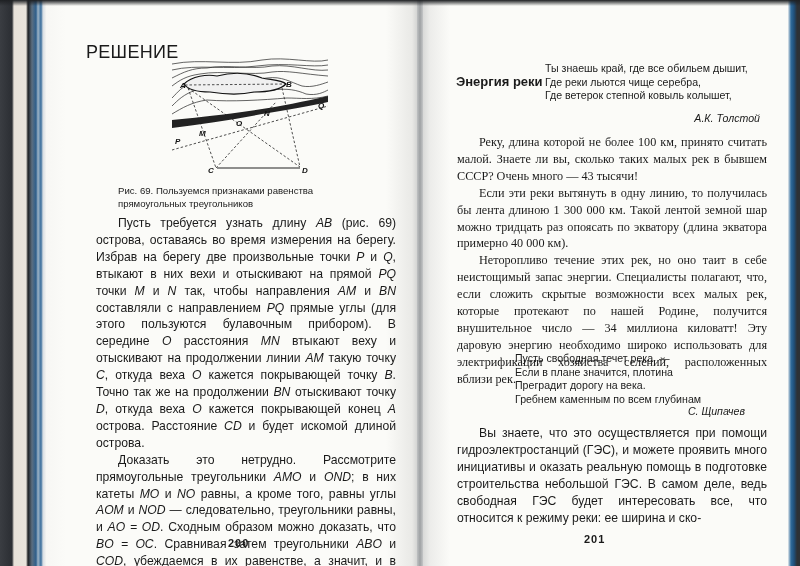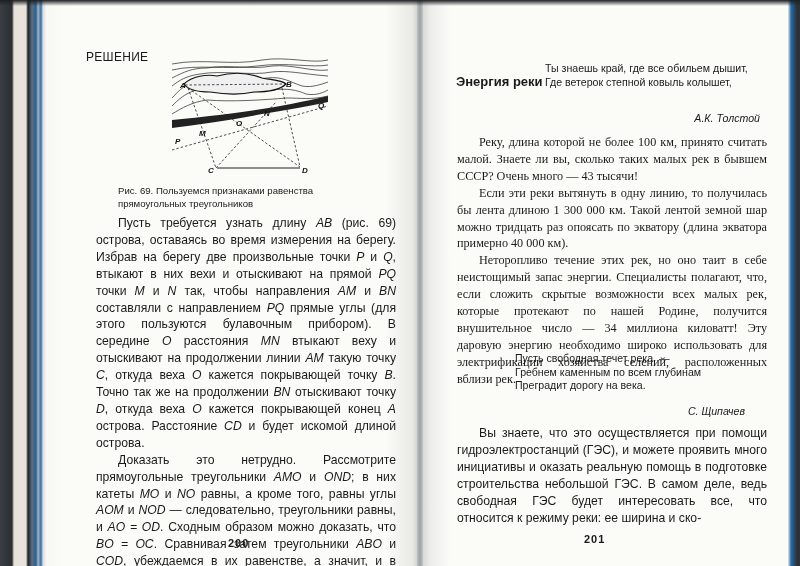--- a/index.html
+++ b/index.html
@@ -5,21 +5,21 @@
   html, body { margin:0; padding:0; }
   body { width:800px; height:566px; overflow:hidden; background:#2a2d30; position:relative; font-family:"Liberation Sans", sans-serif; color:#1a1a1a; }
   .book-left-edge { position:absolute; left:0; top:0; width:46px; height:566px; background:linear-gradient(90deg,#3a3d42 0,#2b2e33 12px,#e7e1d9 14px,#e9e4dc 26px,#1d1f22 28px,#5b6e80 32px,#2e5f8c 36px,#9eb4c6 38px,#3a6e9c 41px,#d8dee3 43px,#f4f4f2 46px); }
   .page { position:absolute; top:0; height:566px; background:#fbfbf8; }
   .page-left { left:46px; width:374px; background:linear-gradient(90deg,#f7f7f4 0,#fbfbf8 20px,#fbfbf8 340px,#e9e9e6 366px,#c8c9c8 374px); }
   .page-right { left:420px; width:368px; background:linear-gradient(90deg,#d0d1d0 0,#ececea 10px,#fbfbf8 30px,#fbfbf8 100%); }
   .right-edge { position:absolute; left:788px; top:0; width:12px; height:566px; background:linear-gradient(90deg,#e6ebee 0,#2f6a9a 3px,#1f4f7a 6px,#2d3136 9px); }
   .gutter { position:absolute; left:417px; top:0; width:6px; height:566px; background:linear-gradient(90deg,#bfc1c2,#9ea1a3,#c4c6c7); }
   .top-shadow { position:absolute; left:0; top:0; width:800px; height:6px; background:linear-gradient(#1e2023,rgba(30,32,35,0)); }
 
-  .section-title { position:absolute; left:86px; top:50px; font-size:12px; letter-spacing:0.3px; }
+  .section-title { position:absolute; left:86px; top:42px; font-size:18px; letter-spacing:0.3px; }
   .figure { position:absolute; left:172px; top:58px; width:156px; height:118px; }
   .caption { position:absolute; left:118px; top:184px; width:260px; text-align:left; font-size:9.6px; line-height:13px; }
 
   .text { position:absolute; font-size:12.2px; line-height:16.9px; text-align:justify; }
   .text p { margin:0; text-indent:22px; }
   .left-text { left:96px; top:215px; width:300px; }
   .right-text1 { left:457px; top:134px; width:310px;font-family:Liberation Serif, serif; }
   .right-text2 { left:457px; top:425px; width:310px; }
   .text i { font-style:italic; }
 
@@ -91,34 +91,36 @@
   <p>Пусть требуется узнать длину <i>AB</i> (рис. 69) острова, оставаясь во время измерения на берегу. Избрав на берегу две произвольные точки <i>P</i> и <i>Q</i>, втыкают в них вехи и отыскивают на прямой <i>PQ</i> точки <i>M</i> и <i>N</i> так, чтобы направления <i>AM</i> и <i>BN</i> составляли с направлением <i>PQ</i> прямые углы (для этого пользуются булавочным прибором). В середине <i>O</i> расстояния <i>MN</i> втыкают веху и отыскивают на продолжении линии <i>AM</i> такую точку <i>C</i>, откуда веха <i>O</i> кажется покрывающей точку <i>B</i>. Точно так же на продолжении <i>BN</i> отыскивают точку <i>D</i>, откуда веха <i>O</i> кажется покрывающей конец <i>A</i> острова. Расстояние <i>CD</i> и будет искомой длиной острова.</p>
   <p>Доказать это нетрудно. Рассмотрите прямоугольные треугольники <i>AMO</i> и <i>OND</i>; в них катеты <i>MO</i> и <i>NO</i> равны, а кроме того, равны углы <i>AOM</i> и <i>NOD</i> — следовательно, треугольники равны, и <i>AO = OD</i>. Сходным образом можно доказать, что <i>BO = OC</i>. Сравнивая затем треугольники <i>ABO</i> и <i>COD</i>, убеждаемся в их равенстве, а значит, и в равенстве расстояния  и .</p>
 </div>
 
 <div class="pagenum pn-left">200</div>
 
 <div class="heading">Энергия реки</div>
 
 <div class="poem poem1">
   <div>Ты знаешь край, где все обильем дышит,</div>
+  <div>Где реки льются чище серебра,</div>
   <div>Где ветерок степной ковыль колышет,</div>
 </div>
 <div class="author author1">А.К. Толстой</div>
 
 <div class="text right-text1">
   <p>Реку, длина которой не более 100 км, принято считать малой. Знаете ли вы, сколько таких малых рек в бывшем СССР? Очень много — 43 тысячи!</p>
   <p>Если эти реки вытянуть в одну линию, то получилась бы лента длиною 1 300 000 км. Такой лентой земной шар можно тридцать раз опоясать по экватору (длина экватора примерно 40 000 км).</p>
   <p>Неторопливо течение этих рек, но оно таит в себе неистощимый запас энергии. Специалисты полагают, что, если сложить скрытые возможности всех малых рек, которые протекают по нашей Родине, получится внушительное число — 34 миллиона киловатт! Эту даровую энергию необходимо широко использовать для электрификации хозяйства селений, расположенных вблизи рек.</p>
 </div>
 
 <div class="poem poem2">
   <div>Пусть свободная течет река, —</div>
+  <div>Если в плане значится, плотина</div>
+  <div>Преградит дорогу на века.</div>
   <div>Гребнем каменным по всем глубинам</div>
-  <div>Преградит дорогу на века.</div>
 </div>
 <div class="author author2">С. Щипачев</div>
 
 <div class="text right-text2">
   <p>Вы знаете, что это осуществляется при помощи гидроэлектростанций (ГЭС), и можете проявить много инициативы и оказать реальную помощь в подготовке строительства небольшой ГЭС. В самом деле, ведь свободная ГЭС будет интересовать все, что относится к режиму реки: ее ширина и ско-</p>
 </div>
 
 <div class="pagenum pn-right">201</div>
 
 </body></html>

